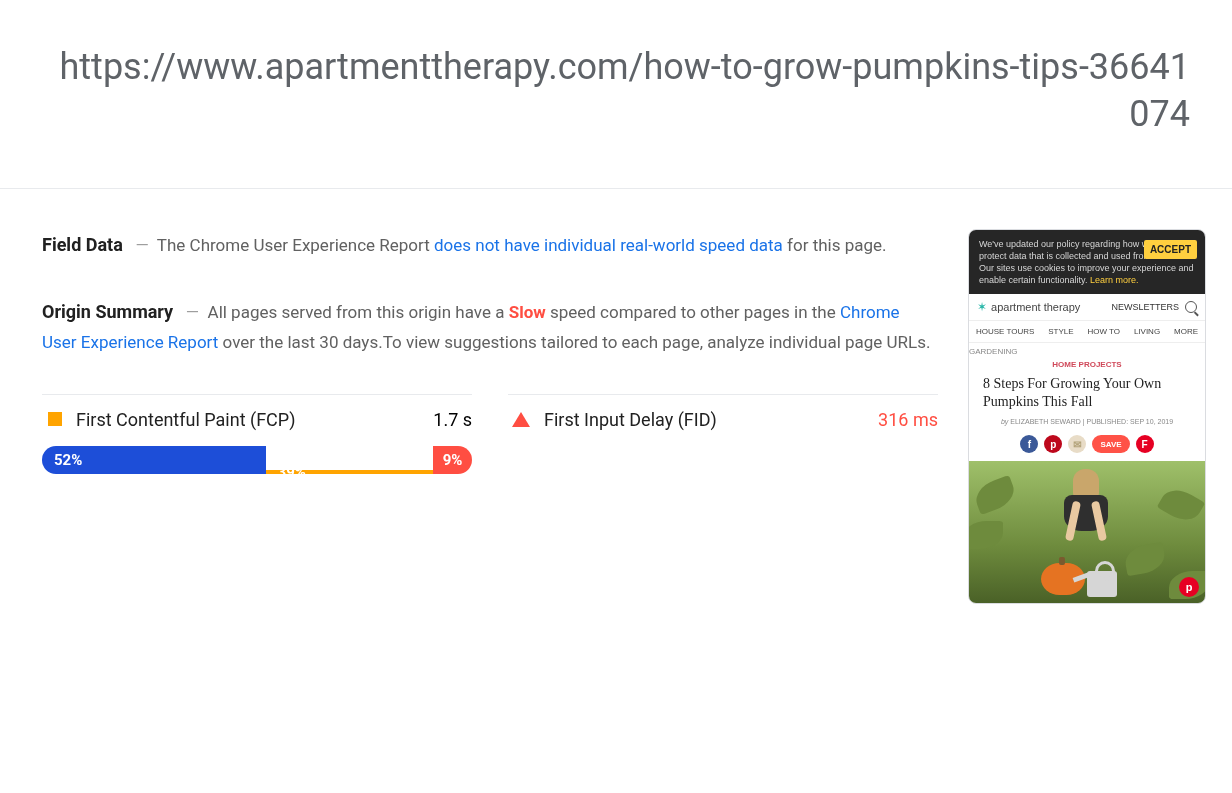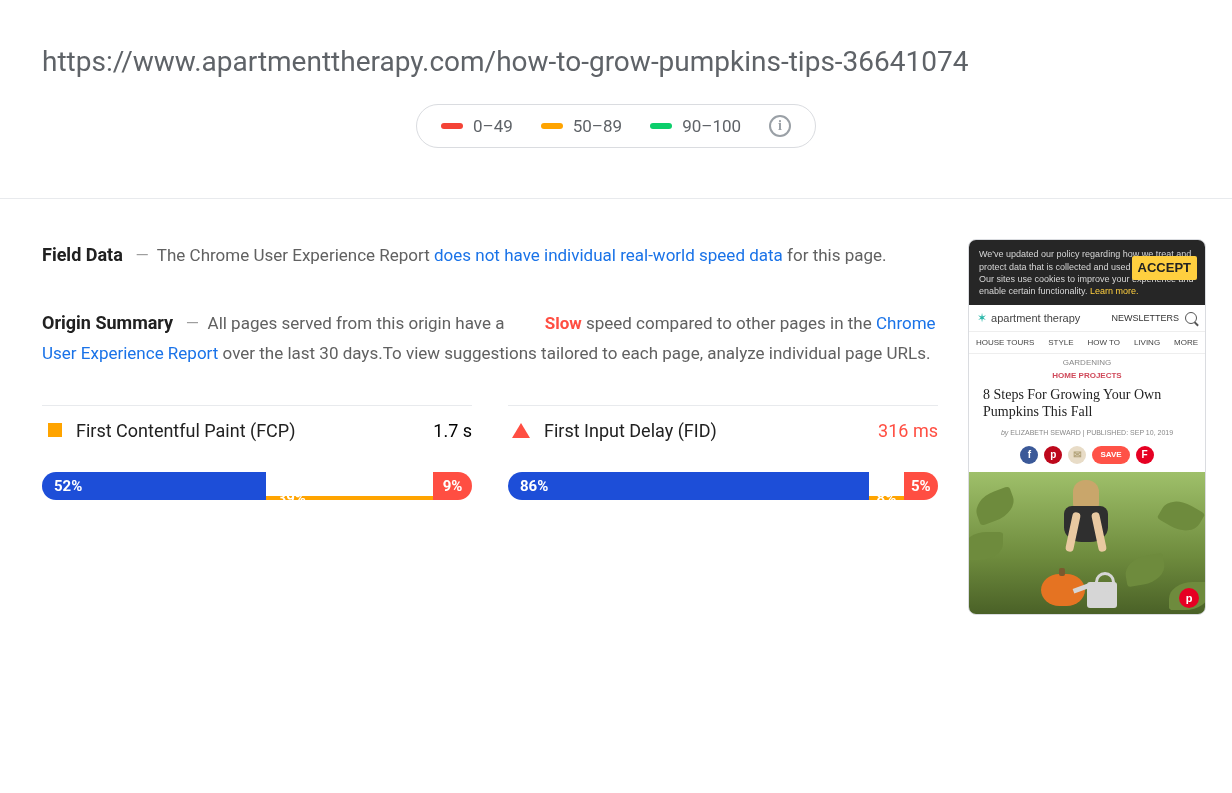--- a/index.html
+++ b/index.html
@@ -19,22 +19,22 @@
     background: #feeeee;
     position: absolute; top: 0; left: 0;
   }
   .gauge svg { position: absolute; top: 0; left: 0; }
   .gauge-val {
     position: absolute; top: 0; left: 0; width: 140px; height: 140px;
     display: flex; align-items: center; justify-content: center;
     font-size: 50px; color: #f44336; font-weight: 400;
   }
   .url {
-    font-size: 28px; color: #5f6368; font-weight: 400;
-    padding: 22px 42px 0 42px; text-align: left; line-height: 1.3;
+    font-size: 36px; color: #5f6368; font-weight: 400;
+    padding: 22px 42px 0 42px; text-align: right; line-height: 1.3;
     word-break: break-all;
   }
   .legend {
     display: inline-flex; align-items: center; gap: 28px;
     border: 1px solid #dadce0; border-radius: 28px;
     padding: 10px 24px; margin: 24px auto 0;
     font-size: 17px; color: #5f6368;
   }
   .legend-item { display: inline-flex; align-items: center; gap: 10px; }
   .pill { width: 22px; height: 6px; border-radius: 4px; display: inline-block; }
@@ -49,24 +49,24 @@
   .divider { border: none; border-top: 1px solid #e8eaed; margin-top: 50px; }
   .content {
     display: flex; align-items: flex-start; padding: 40px 26px 0 42px;
   }
   .left { flex: 1 1 auto; padding-right: 30px; }
   .right { flex: 0 0 238px; }
   .para { font-size: 17px; color: #616161; line-height: 1.75; margin-bottom: 36px; }
   .para b { color: #212121; font-weight: 700; font-size: 18px; }
   .dash { color: #9e9e9e; }
   .link { color: #1a73e8; }
-  .slow { color: #ff4e42; font-weight: 700; margin-left: 36px; }
+  .slow { color: #ff4e42; font-weight: 700; }
   .metrics { display: flex; gap: 36px; }
   .metric { flex: 1 1 50%; border-top: 1px solid #e8eaed; padding-top: 14px; }
-  .metric-head { display: flex; align-items: center; gap: 14px; margin-bottom: 31px; }
+  .metric-head { display: flex; align-items: center; gap: 14px; margin-bottom: 16px; }
   .shape-sq { width: 14px; height: 14px; background: #ffa400; display: inline-block; margin-left: 6px; }
   .shape-tri {
     width: 0; height: 0; margin-left: 4px;
     border-left: 9px solid transparent; border-right: 9px solid transparent;
     border-bottom: 15px solid #ff4e42;
   }
   .metric-label { font-size: 18px; color: #212121; font-weight: 400; flex: 1; }
   .metric-val { font-size: 18px; font-weight: 400; }
   .metric-val.orange { color: #000000; }
   .metric-val.red { color: #ff4e42; }
@@ -86,35 +86,35 @@
   
   .preview {
     width: 238px; border: 1px solid #dadce0; border-radius: 8px; overflow: hidden;
     font-family: Arial, sans-serif;
   }
   .pv-banner {
     background: #262626; color: #d6d6d6; font-size: 9px; line-height: 1.35;
     padding: 8px 10px; position: relative;
   }
   .pv-accept {
-    position: absolute; top: 16px; right: 8px; background: #ffcf3f; color: #222;
-    font-size: 13px; font-weight: 700; padding: 3px 6px; border-radius: 2px; margin-left: 28px;
+    position: absolute; top: 10px; right: 8px; background: #ffcf3f; color: #222;
+    font-size: 10px; font-weight: 700; padding: 3px 6px; border-radius: 2px; margin-left: 28px;
   }
   .pv-learn { color: #ffcf3f; }
   .pv-header {
     display: flex; align-items: center; justify-content: space-between;
     padding: 6px 8px; border-bottom: 1px solid #eee; font-size: 9px; color: #333;
   }
   .pv-brand { display: flex; align-items: center; gap: 4px; color: #444; font-size: 11px;}
   .pv-logo { color: #27b6a8; font-size: 12px; }
   .pv-search { width: 12px; height: 12px; border: 1.5px solid #555; border-radius: 50%; position: relative;}
   .pv-search::after { content:""; position:absolute; width:5px; height:1.5px; background:#555; bottom:-2px; right:-3px; transform: rotate(45deg);}
   .pv-nav { display: flex; justify-content: space-around; font-size: 8px; color: #444; padding: 4px 0; border-bottom: 1px solid #eee;}
   .pv-nav span { padding: 2px 2px; }
-  .pv-sub { text-align: center; font-size: 8px; color: #888; padding: 4px 0 0;}
+  .pv-sub { font-size: 8px; color: #888; padding: 4px 0 0;}
   .pv-cat { text-align: center; font-size: 8px; color: #d0495a; font-weight: 700; padding: 4px 0;}
   .pv-title { font-family: Georgia, serif; font-size: 14px; color: #222; padding: 2px 14px; line-height: 1.25;}
   .pv-meta { text-align: center; font-size: 7px; color: #888; padding: 6px 0;}
   .pv-socials { display: flex; justify-content: center; gap: 6px; padding: 4px 0 8px;}
   .sic { width: 18px; height: 18px; border-radius: 50%; display: flex; align-items: center; justify-content: center; color: #fff; font-size: 10px; font-weight: 700;}
   .sic.fb { background:#3b5998;} .sic.pn{background:#bd081c;} .sic.ml{background:#e8dcc7; color:#b3a37a;}
   .sic.sv { background:#ff5247; border-radius: 10px; width: auto; padding: 0 8px; font-size:8px;}
   .sic.fl { background:#e60023;}
   .pv-img {
     height: 142px; position: relative; overflow: hidden;
@@ -133,37 +133,20 @@
   .leaf{position:absolute; width:40px; height:28px; background:#6e8b3d; border-radius: 60% 10% 60% 10%; }
   .leaf.l1{top:20px; left:6px; transform:rotate(-20deg);} .leaf.l2{top:60px; left:-6px;} .leaf.l3{top:30px; right:4px; transform:rotate(30deg);} .leaf.l4{bottom:4px; right:-4px;} .leaf.l5{bottom:30px; right:40px; transform:rotate(-10deg);}
   .pin-float{position:absolute; bottom:6px; right:6px; width:20px; height:20px; background:#e60023; border-radius:50%; color:#fff; display:flex; align-items:center; justify-content:center; font-size:11px; font-weight:700;}
 </style>
 </head>
 <body>
 
 <div class="wrap">
   <div class="hero">
     <div class="url">https://www.apartmenttherapy.com/how-to-grow-pumpkins-tips-36641074</div>
-    <div style="text-align:center;">
-      <div class="legend">
-        <span class="legend-item">
-            <span class="pill red"></span>
-            <span>0–49</span>
-          </span>
-        <span class="legend-item">
-            <span class="pill orange"></span>
-            <span>50–89</span>
-          </span>
-        <span class="legend-item">
-            <span class="pill green"></span>
-            <span>90–100</span>
-          </span>
-        <span class="info-icon">i</span>
-      </div>
-    </div>
   </div>
 
   <hr class="divider">
 
   <div class="content">
     <div class="left">
       <p class="para">
         <b>Field Data</b>
         &nbsp;&nbsp;<span class="dash">—</span>&nbsp;
         <span>The Chrome User Experience Report </span><span class="link">does not have individual real-world speed data</span><span> for this page.</span>
@@ -187,25 +170,20 @@
             <div class="seg o" style="width:39%">39%</div>
             <div class="seg r" style="width:9%">9%</div>
           </div>
         </div>
 
         <div class="metric">
           <div class="metric-head">
             <span class="shape-tri"></span>
             <span class="metric-label">First Input Delay (FID)</span>
             <span class="metric-val red">316 ms</span>
-          </div>
-          <div class="bar bar2">
-            <div class="seg g" style="width:84%">86%</div>
-            <div class="seg o" style="width:8%">8%</div>
-            <div class="seg r" style="width:8%">5%</div>
           </div>
         </div>
       </div>
     </div>
 
     <div class="right">
       <div class="preview">
         <div class="pv-banner">
           <span class="pv-accept">ACCEPT</span>
           <span>We've updated our policy regarding how we treat and protect data that is collected and used from our sites. Our sites use cookies to improve your experience and enable certain functionality. </span><span class="pv-learn">Learn more.</span>

